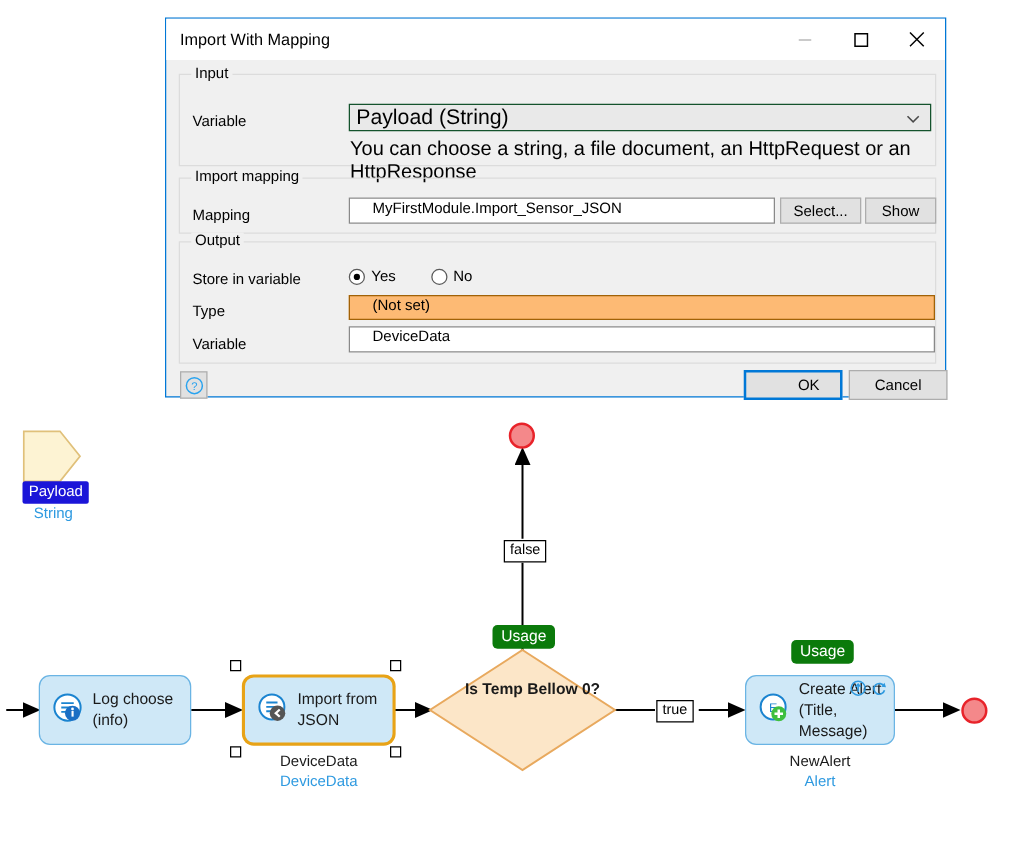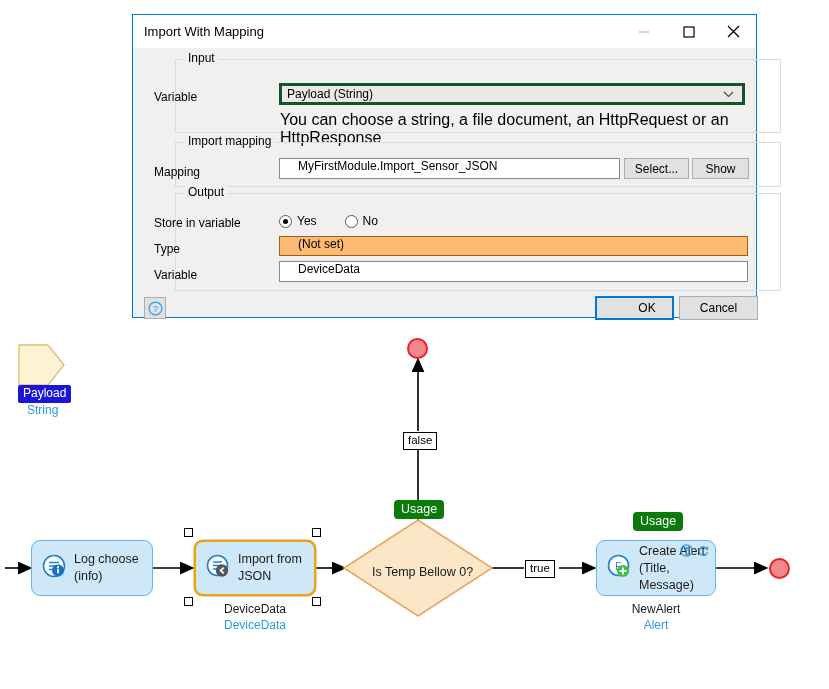--- a/index.html
+++ b/index.html
@@ -65,21 +65,20 @@
     right: 1px;
     bottom: 1px;
     background: #f0f0f0;
   }
 
   .groupbox {
     position: absolute;
     border: 1px solid #dcdcdc;
     border-top: 1px solid #dcdcdc;
     background: transparent;
-    margin-left: 32px;
   }
   .gb-legend {
     position: absolute;
     top: -8px;
     left: 9px;
     background: #f0f0f0;
     padding: 0 3px;
     font-size: 12px;
     color: #000;
     line-height: 13px;
@@ -87,26 +86,26 @@
   .gb-label {
     position: absolute;
     font-size: 12px;
     color: #000;
   }
 
   
   .combo {
     position: absolute;
     background: #e9e9e9;
-    border: 3px solid #14532d;
+    border: 1px solid #14532d;
     box-sizing: border-box;
     display: flex;
     align-items: center;
     padding-left: 5px;
-    font-size: 12px;
+    font-size: 17px;
     color: #000;
   }
   .combo .arrow {
     position: absolute;
     right: 8px;
     top: 50%;
     transform: translateY(-50%);
   }
   .textbox {
     position: absolute;
@@ -430,21 +429,21 @@
   </div>
   <div class="payload-label" style="left:18px; top:61px;">Payload</div>
   <div class="payload-type" style="left:27px; top:79px;">String</div>
 
   <div class="endpoint" style="left:407px; top:14px;"></div>
 
   <div class="edge-label" style="left:403px; top:108px;">false</div>
 
   <div class="usage-badge" style="left:394px; top:176px;">Usage</div>
 
-  <div class="diamond-label" style="left:372px; top:241px;">Is Temp Bellow 0?</div>
+  <div class="diamond-label" style="left:372px; top:220px;font-weight:bold;">Is Temp Bellow 0?</div>
 
   <div class="node-activity" style="left:31px; top:216px; width:122px; height:56px;">
     <span class="node-act-icon">
       <svg width="25" height="25" viewBox="0 0 25 25">
         <circle cx="12" cy="12" r="10.5" fill="#ffffff" stroke="#1b84d0" stroke-width="1.6"></circle>
         <line x1="7" y1="8.5" x2="17" y2="8.5" stroke="#1b84d0" stroke-width="1.5"></line>
         <line x1="7" y1="12" x2="17" y2="12" stroke="#1b84d0" stroke-width="1.5"></line>
         <line x1="7" y1="15.5" x2="15" y2="15.5" stroke="#1b84d0" stroke-width="1.5"></line>
         <circle cx="16" cy="16.5" r="6" fill="#1b6fc4"></circle>
         <circle cx="16" cy="13.1" r="1.1" fill="#ffffff"></circle>

